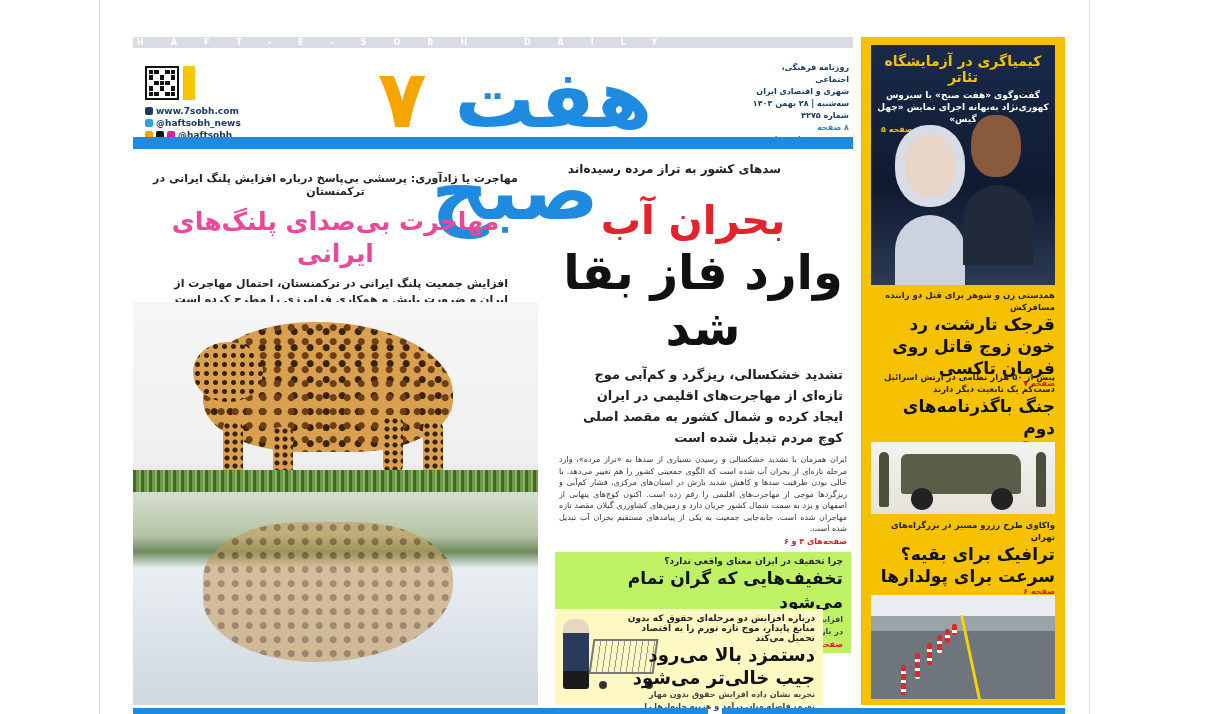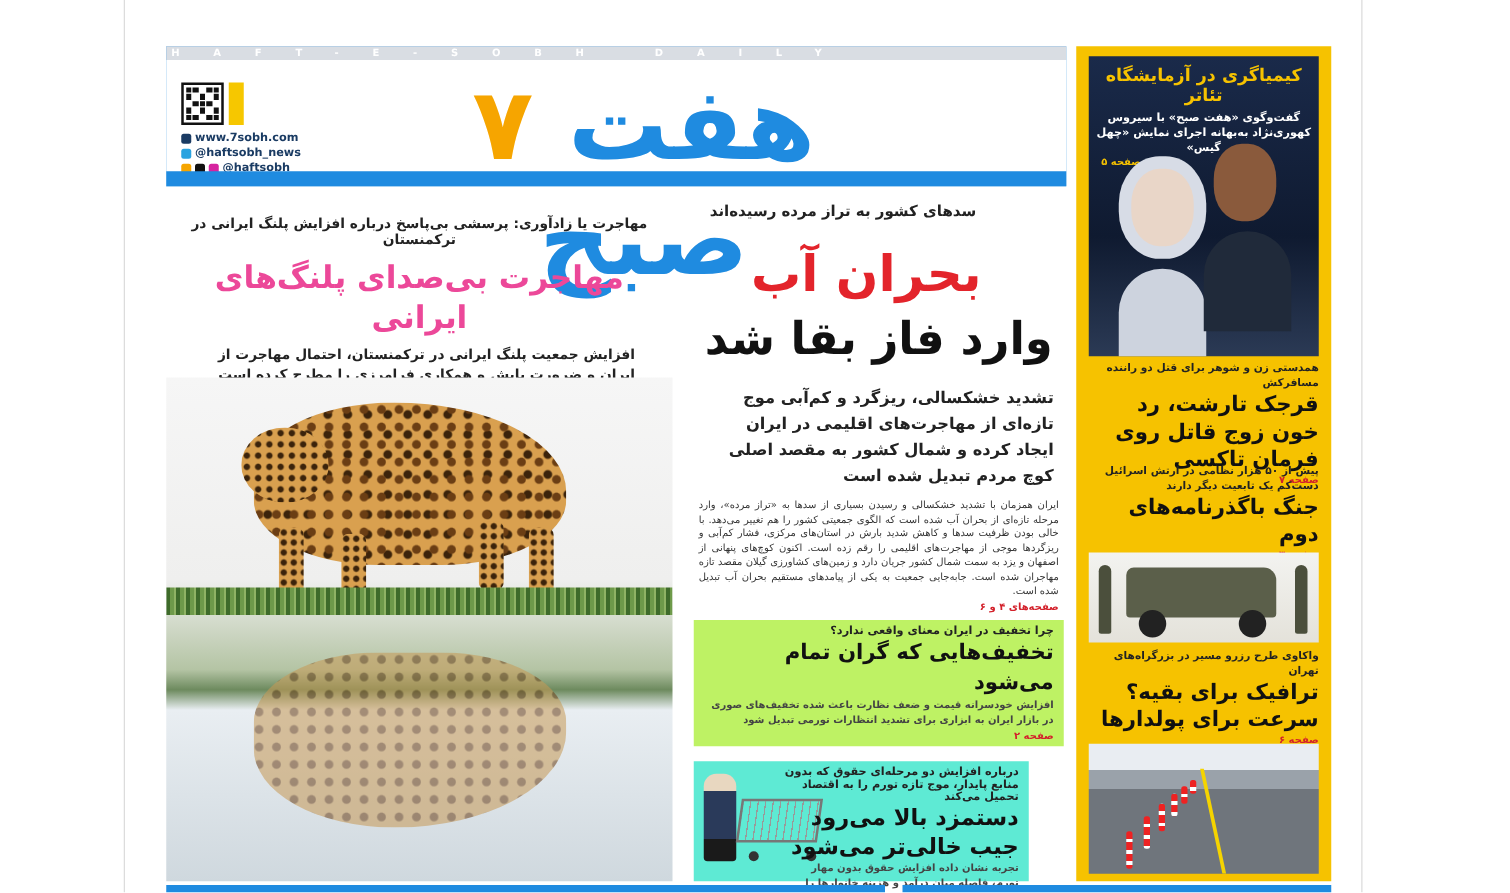--- a/index.html
+++ b/index.html
@@ -37,32 +37,32 @@
     .leopard-body { position: absolute; left: 70px; top: 20px; width: 250px; height: 130px; border-radius: 45% 55% 40% 40%; background: radial-gradient(circle at 30% 40%, #6b3e14 3px, transparent 4px) 0 0/14px 14px, radial-gradient(circle at 70% 60%, #3b230b 3px, transparent 4px) 0 0/16px 16px, #d9a04f; }
     .leopard-head { position: absolute; left: 60px; top: 40px; width: 70px; height: 60px; border-radius: 50%; background: radial-gradient(circle, #3b230b 2px, transparent 3px) 0 0/9px 9px, #d9a04f; }
     .leopard-leg { position: absolute; width: 20px; height: 55px; background: radial-gradient(circle, #3b230b 2px, transparent 3px) 0 0/8px 8px, #d9a04f; border-radius: 6px; }
     .grass { position: absolute; left: 0; top: 168px; width: 405px; height: 22px; background: repeating-linear-gradient(90deg, #3e6b2a 0 3px, #6e9a4a 3px 6px, #8fb364 6px 8px); }
     .reflection { position: absolute; left: 70px; top: 220px; width: 250px; height: 140px; opacity: 0.55; border-radius: 40% 40% 55% 45%; background: radial-gradient(circle at 30% 40%, #6b3e14 3px, transparent 4px) 0 0/14px 14px, #c79955; }
 
     
     .center-col { position: absolute; left: 422px; top: 125px; width: 296px; height: 543px; direction: rtl; }
     .main-kicker { font-size: 12px; font-weight: bold; color: #222; padding-right: 70px; }
     .main-headline-1 { font-size: 40px; font-weight: bold; color: #e3242b; text-align: center; line-height: 48px; margin-top: 20px; padding-right: 20px; }
-    .main-headline-2 { font-size: 36px; font-weight: bold; color: #111; text-align: center; line-height: 56px; }
+    .main-headline-2 { font-size: 48px; font-weight: bold; color: #111; text-align: center; line-height: 56px; }
     .main-deck { font-size: 13px; font-weight: bold; color: #222; text-align: right; line-height: 21px; margin-top: 8px; padding: 0 8px 0 8px; }
     .main-body { font-size: 8px; color: #333; text-align: justify; line-height: 11.5px; margin-top: 6px; padding: 0 4px; }
     .main-ref { font-size: 8px; color: #d3212b; font-weight: bold; margin-top: 2px; padding-right: 4px; }
 
     .box { background: #bef264; padding: 4px 8px; margin-top: 6px; }
     .box-kicker { font-size: 9px; font-weight: bold; color: #222; }
     .box-headline { font-size: 17px; font-weight: bold; color: #111; line-height: 24px; }
     .box-body { font-size: 8px; font-weight: bold; color: #444; line-height: 12px; }
     .box-ref { font-size: 8px; font-weight: bold; color: #d3212b; margin-top: 2px; }
 
-    .box-2 { position: absolute; left: 0; top: 447px; width: 268px; height: 96px; background: #5eead4; padding: 4px 8px; }
+    .box-2 { position: absolute; left: 0; top: 447px; width: 268px; height: 96px; background: #fef9c3; padding: 4px 8px; }
     .box-2 .text { position: absolute; right: 8px; top: 4px; width: 190px; }
     .box-2 .box-headline { font-size: 18px; line-height: 23px; }
     .cart { position: absolute; left: 6px; top: 10px; width: 100px; height: 80px; }
     .cart-basket { position: absolute; left: 30px; top: 20px; width: 65px; height: 35px; border: 2px solid #777; background: repeating-linear-gradient(90deg, transparent 0 5px, #999 5px 6px); transform: skewX(-8deg); }
     .cart-wheel { position: absolute; top: 62px; width: 8px; height: 8px; border-radius: 50%; background: #333; }
     .shopper { position: absolute; left: 2px; top: 0; width: 26px; height: 70px; background: linear-gradient(#e8d7c0 0 14px, #2a3a5a 14px 52px, #1a1a1a 52px); border-radius: 10px 10px 3px 3px; }
 
     
     .right-col { position: absolute; left: 728px; top: 0; width: 204px; height: 668px; background: #f6c200; padding: 6px; direction: rtl; }
     .right-top { position: absolute; left: 10px; top: 8px; width: 184px; height: 240px; background: linear-gradient(#1a2a4a, #0f1a30 60%, #2b3a55); overflow: hidden; }
@@ -142,20 +142,28 @@
         <div class="contact-line" style="top:72px;">
           <span class="ic" style="background:#f6a500;"></span>
           <span class="ic" style="background:#111;"></span>
           <span class="ic" style="background:#d6249f;"></span>
           <span>@haftsobh</span>
         </div>
       </div>
       <div class="logo">
         <span class="seven">۷</span>
         <span>هفت صبح</span>
+      </div>
+      <div class="masthead-meta">
+        <div>روزنامه فرهنگی، اجتماعی</div>
+        <div>شهری و اقتصادی ایران</div>
+        <div>سه‌شنبه | ۲۸ بهمن ۱۴۰۳</div>
+        <div>شماره ۴۲۷۵</div>
+        <div class="price">۸ صفحه</div>
+        <div class="price">قیمت ۱۰ هزار تومان</div>
       </div>
     </div>
     <div class="masthead-bottom"></div>
   </div>
 
   <div class="left-col">
     <div class="kicker">مهاجرت یا زادآوری: پرسشی بی‌پاسخ درباره افزایش پلنگ ایرانی در ترکمنستان</div>
     <div class="headline">مهاجرت بی‌صدای پلنگ‌های ایرانی</div>
     <div class="summary">افزایش جمعیت پلنگ ایرانی در ترکمنستان، احتمال مهاجرت از ایران و ضرورت پایش و همکاری فرامرزی را مطرح کرده است</div>
     <div class="page-ref">صفحه ۴</div>

